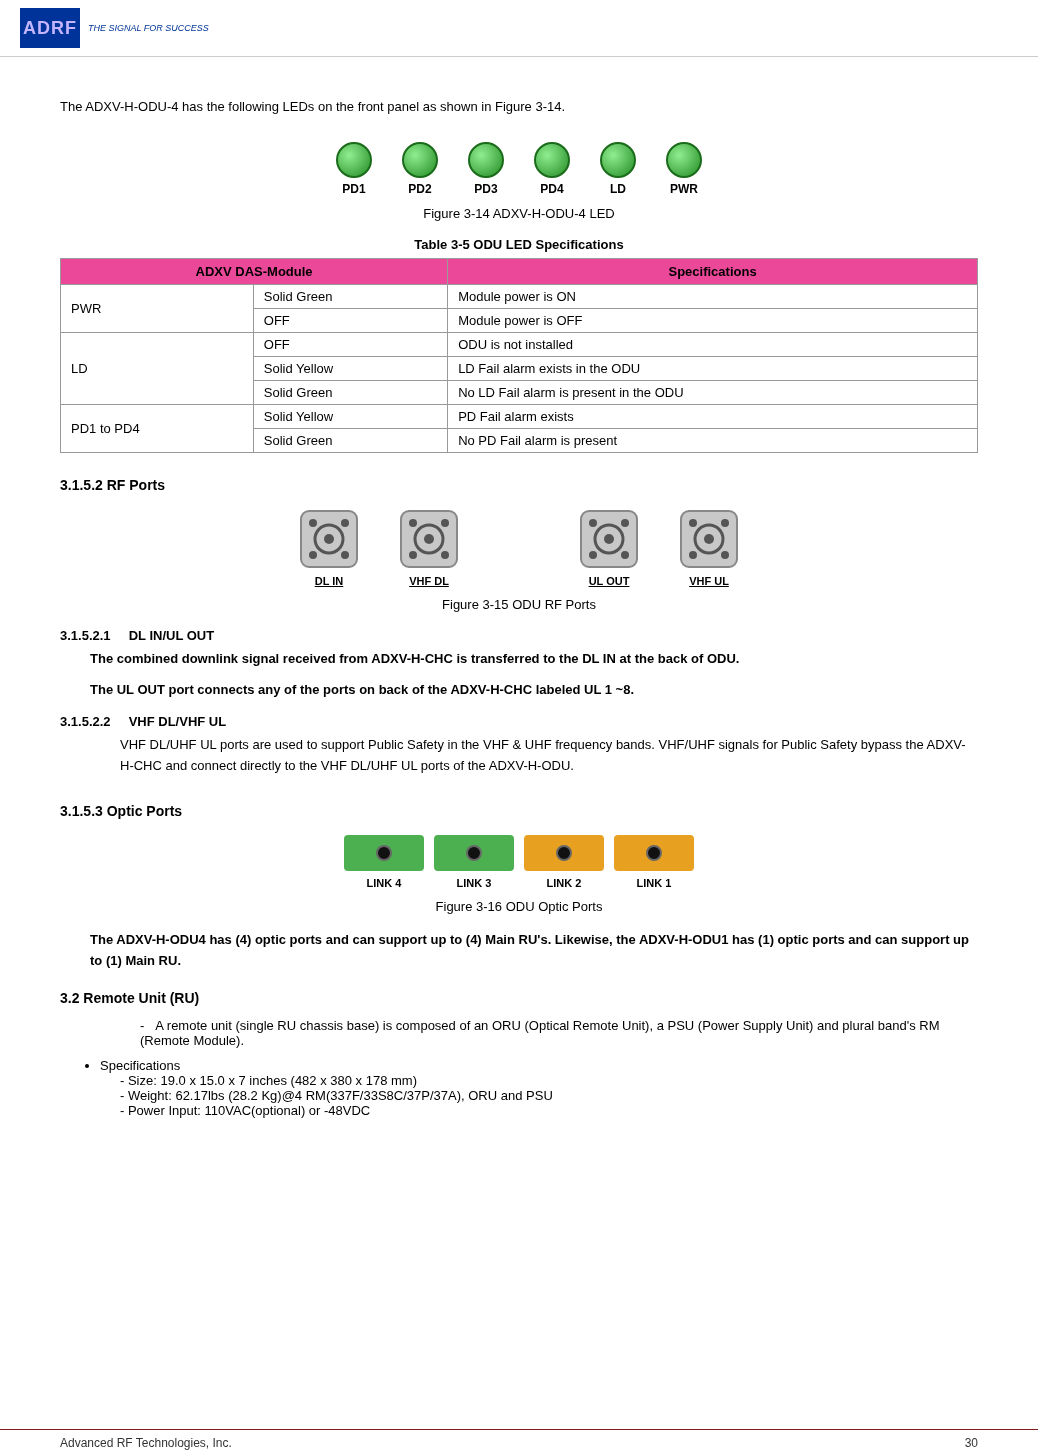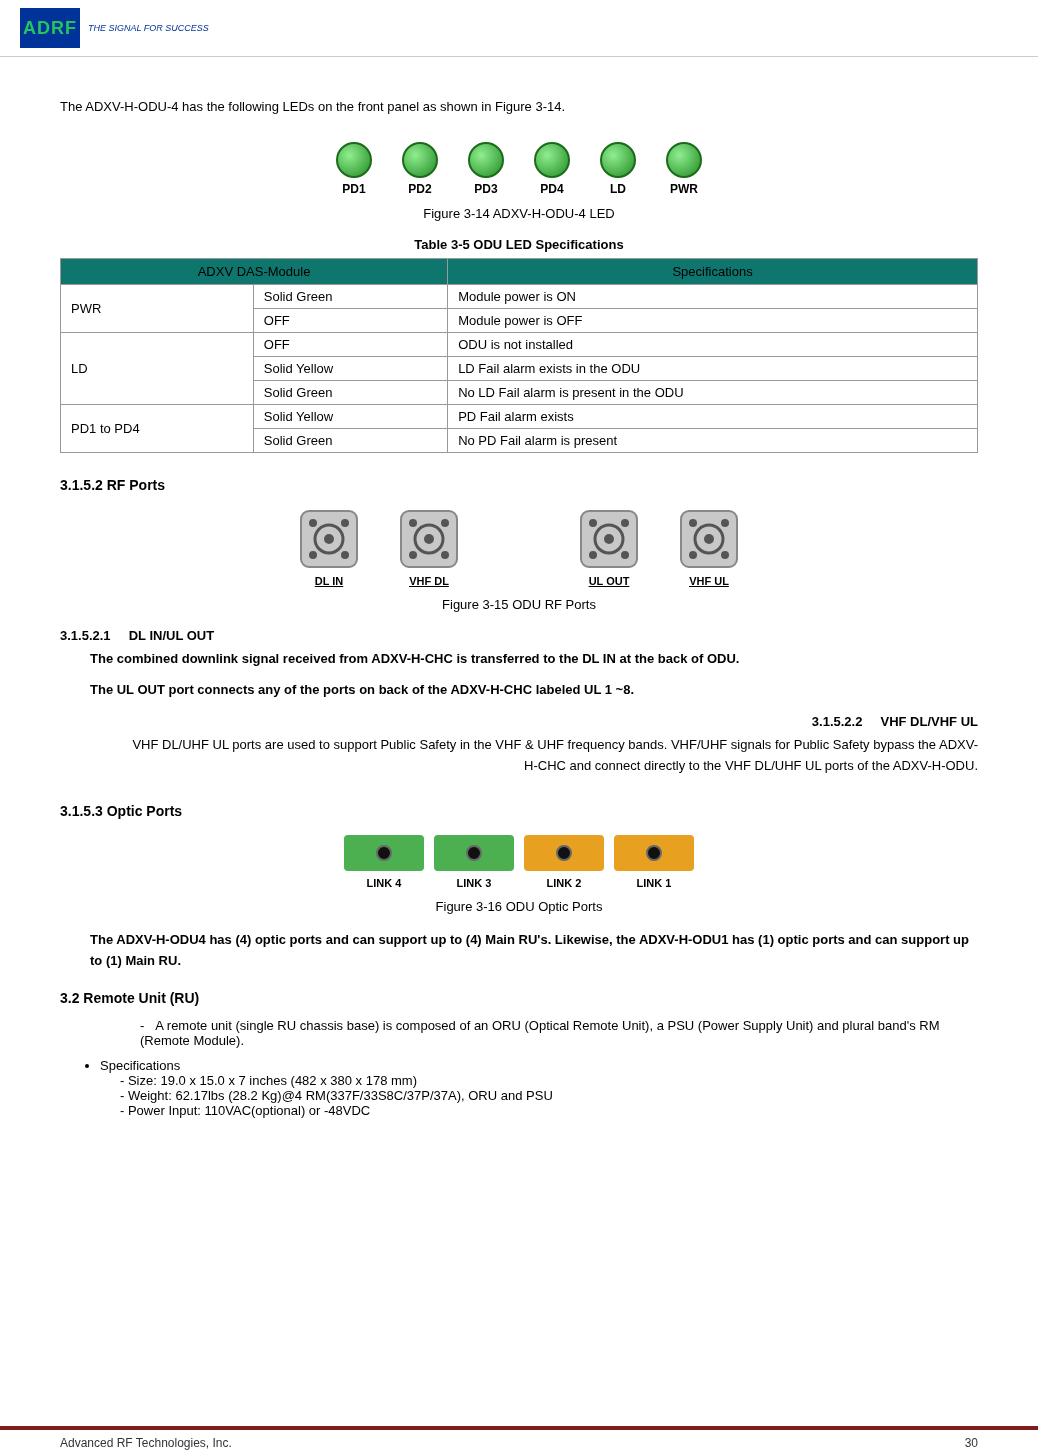--- a/index.html
+++ b/index.html
@@ -31,21 +31,21 @@
       height: 40px;
       background: #003399;
       display: flex;
       align-items: center;
       justify-content: center;
       margin-right: 4px;
     }
     .logo-text {
       font-size: 18px;
       font-weight: bold;
-      color: #22c55e;
+      color: #c4b5fd;
       letter-spacing: 1px;
     }
     .intro-text {
       margin-bottom: 24px;
       line-height: 1.6;
     }
     
     .led-diagram {
       display: flex;
       justify-content: center;
@@ -83,25 +83,25 @@
       font-size: 13px;
     }
     
     .spec-table {
       width: 100%;
       border-collapse: collapse;
       margin-bottom: 24px;
       font-size: 13px;
     }
     .spec-table th {
-      background: #0f766e;
+      background: #ec4899;
       border: 1px solid #999;
       padding: 5px 10px;
       text-align: center;
-      font-weight: normal;
+      font-weight: bold;
     }
     .spec-table td {
       border: 1px solid #999;
       padding: 4px 10px;
     }
     .section-heading {
       font-weight: bold;
       font-size: 14px;
       margin: 18px 0 12px 0;
     }
@@ -192,21 +192,21 @@
       margin-left: 60px;
     }
     .dash-list li::before {
       content: "- ";
     }
     .footer {
       position: absolute;
       bottom: 0;
       left: 0;
       right: 0;
-      border-top: 4px solid #7f1d1d;
+      border-top: 1px solid #7f1d1d;
       padding: 6px 60px;
       display: flex;
       justify-content: space-between;
       font-size: 12px;
       color: #333;
     }
     .spacer { margin-bottom: 14px; }
     .rf-gap { width: 40px; }
   </style>
 </head>
@@ -371,21 +371,21 @@
 
   <div style="margin-bottom:14px;">
     <p class="sub-subsection">
       <span>3.1.5.2.1</span>&nbsp;&nbsp;&nbsp;&nbsp;
       <span>DL IN/UL OUT</span>
     </p>
     <p class="body-text indent">The combined downlink signal received from ADXV-H-CHC is transferred to the DL IN at the back of ODU.</p>
     <p class="body-text indent">The UL OUT port connects any of the ports on back of the ADXV-H-CHC labeled UL 1 ~8.</p>
   </div>
 
-  <div style="margin-bottom:26px;text-align:right;">
+  <div style="margin-bottom:26px;">
     <p class="sub-subsection">
       <span>3.1.5.2.2</span>&nbsp;&nbsp;&nbsp;&nbsp;
       <span>VHF DL/VHF UL</span>
     </p>
     <p class="body-text indent2">VHF DL/UHF UL ports are used to support Public Safety in the VHF &amp; UHF frequency bands. VHF/UHF signals for Public Safety bypass the ADXV-H-CHC and connect directly to the VHF DL/UHF UL ports of the ADXV-H-ODU.</p>
   </div>
 
   <p class="section-heading">3.1.5.3   Optic Ports</p>
 
   <div class="optic-diagram">

